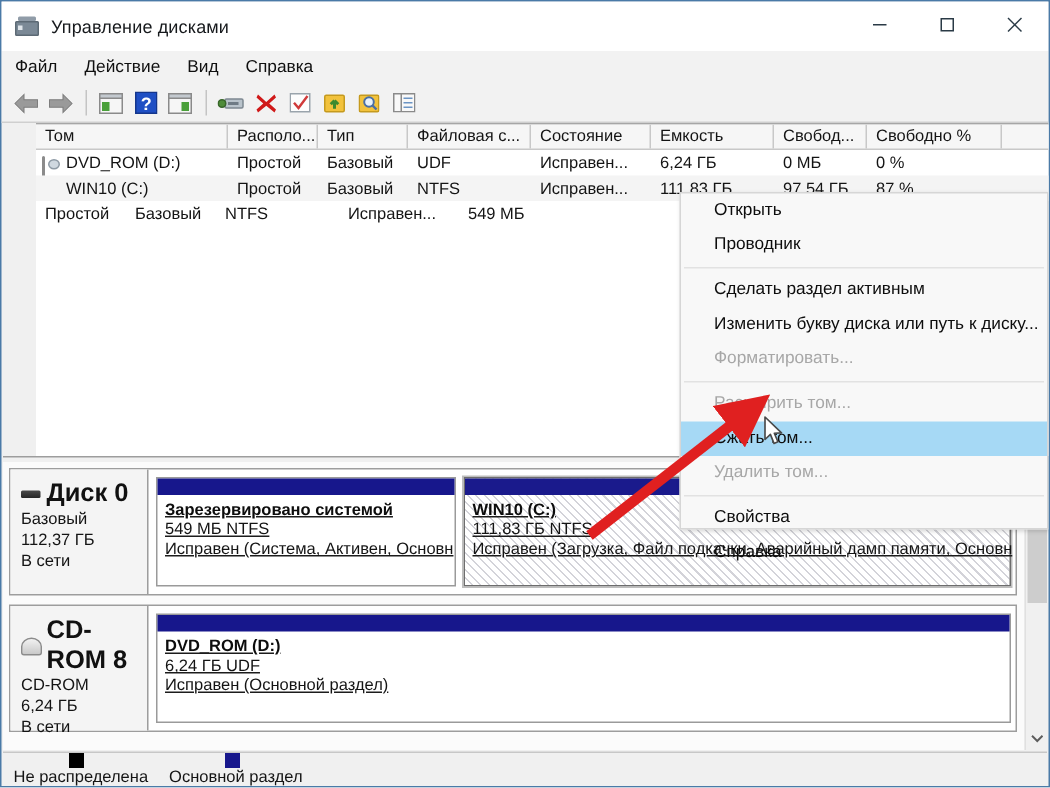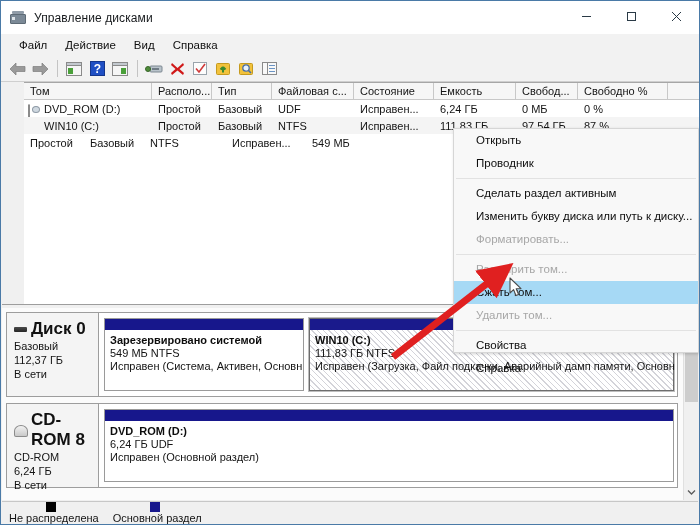--- a/index.html
+++ b/index.html
@@ -55,21 +55,21 @@
     display:flex; align-items:center; justify-content:center;
     color:#2a3a46;
   }
   .win-btn svg { display:block; }
 
   
   #menubar {
     position:absolute; left:0; top:33px; width:698px; height:22px;
     background:#f2f2f2;
     display:flex; align-items:center;
-    padding-left:18px;
+    padding-left:9px;
   }
   .menu-item {
     font-size:11.5px; color:#101010;
     padding:2px 9px 2px 0px; margin-right:9px;
     white-space:nowrap;
   }
 
   
   #toolbar {
     position:absolute; left:0; top:55px; width:698px; height:26px;
@@ -172,21 +172,21 @@
   }
   .disk-head .dh-title {
     font-weight:bold; font-size:17px; color:#111;
     display:flex; align-items:center;
   }
   .dh-ic { width:13px; height:10px; margin-right:4px; position:relative; flex:0 0 auto;}
   .dh-ic.hdd:after{content:"";position:absolute;left:0;top:3px;width:13px;height:5px;background:linear-gradient(#4a4a4a,#262626);border-radius:1px;}
   .dh-ic.cd:after{content:"";position:absolute;left:0;top:0px;width:12px;height:10px;border-radius:50% 50% 2px 2px;background:linear-gradient(#f2f2f2,#c9c9c9);border:1px solid #8b8b8b;}
   .disk-head .dh-line { font-size:11px; color:#141414; line-height:14px; }
 
-  .parts { flex:1; display:flex; padding:5px 0 5px 0; }
+  .parts { flex:1; display:flex; padding:5px 0 5px 0;text-decoration:underline; }
   .part {
     margin-left:5px;
     border:1px solid #9a9a9a;
     background:#ffffff;
     position:relative;
     display:flex; flex-direction:column;
   }
   .part .bar { height:11px; background:#17178c; }
   .part .pbody { padding:4px 0 0 5px; position:relative; z-index:2;}
   .part .p1 { font-weight:bold; font-size:11px; color:#0d0d0d; white-space:nowrap; }

